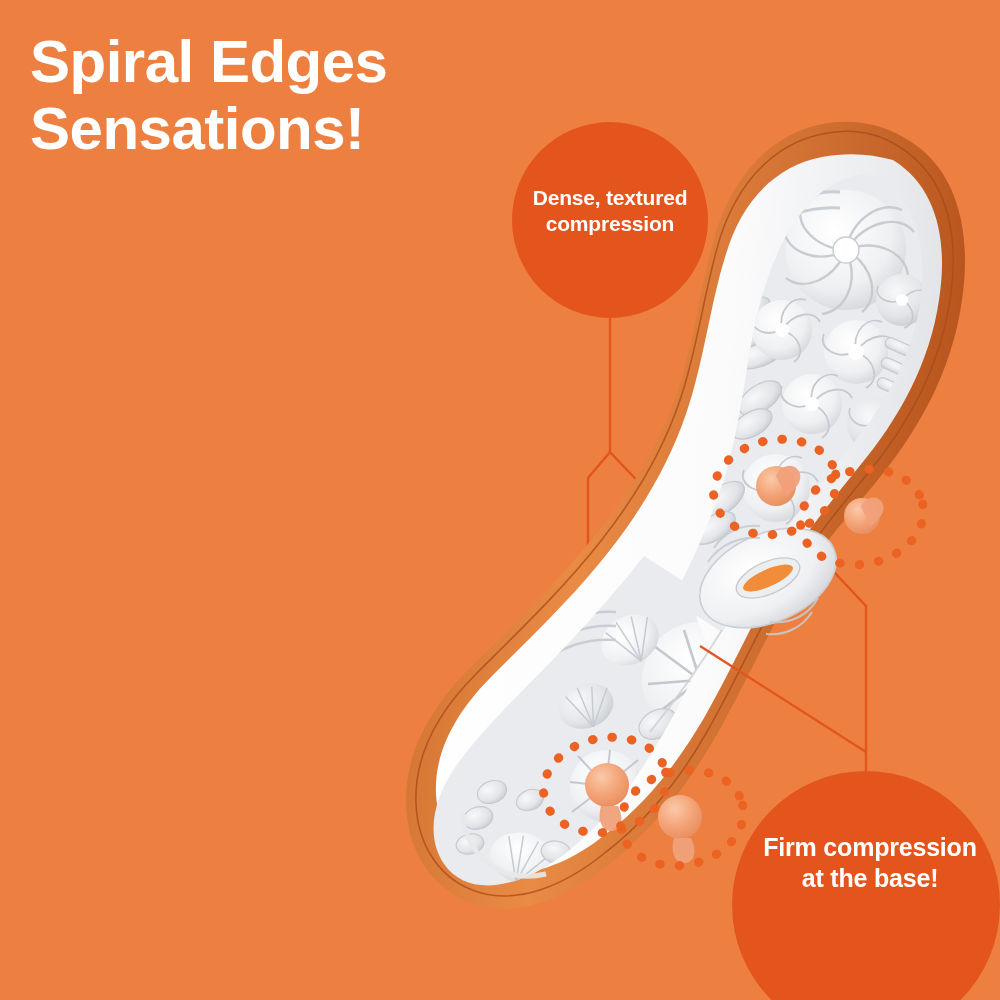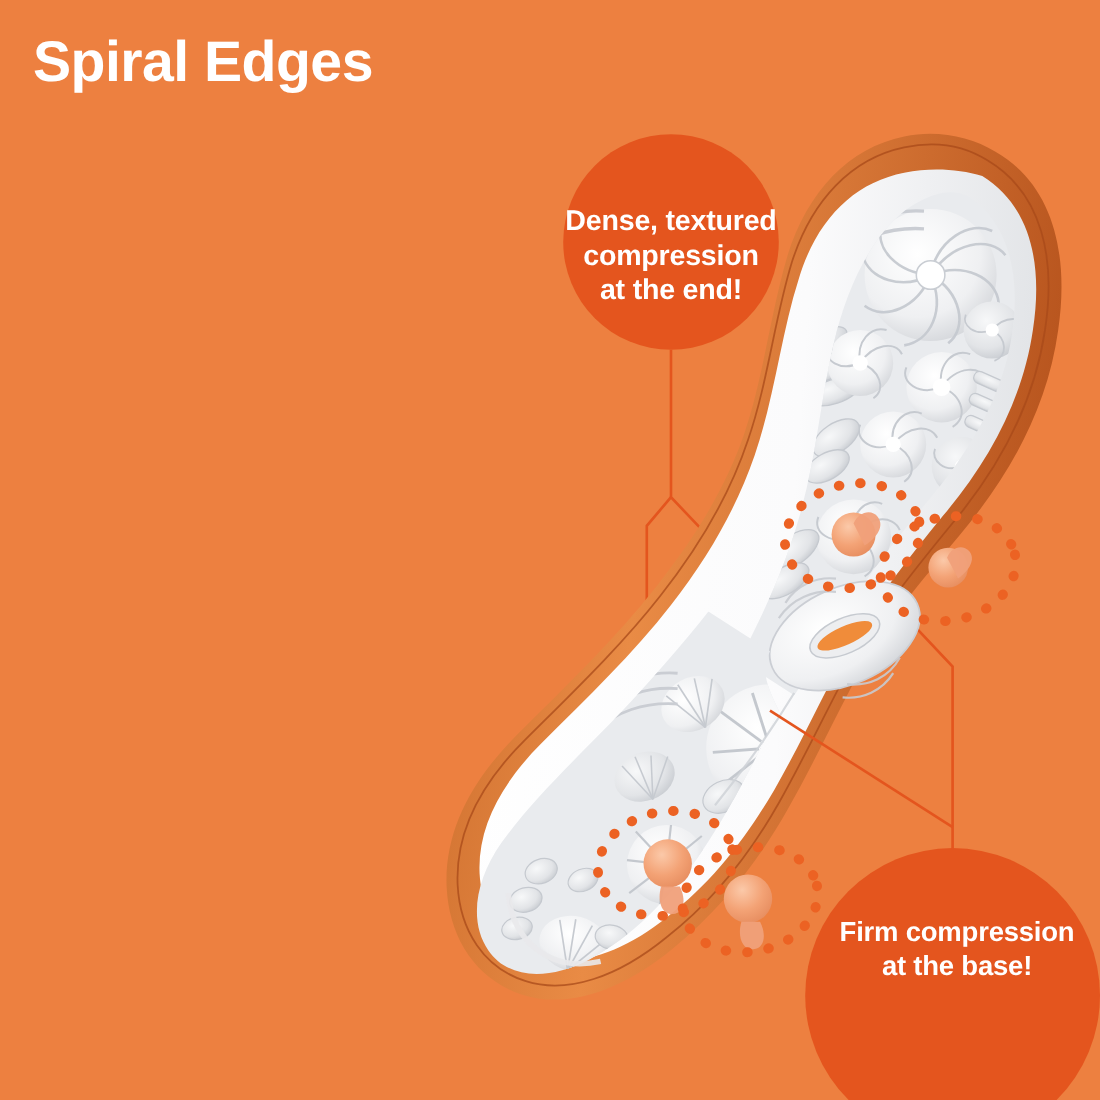--- a/index.html
+++ b/index.html
@@ -6,30 +6,30 @@
   body{
     width:1000px;height:1000px;overflow:hidden;
     font-family:"Liberation Sans","DejaVu Sans",sans-serif;
     background:#ED8040;position:relative;
   }
   #stage{position:absolute;inset:0;width:1000px;height:1000px;}
   #stage svg{display:block;width:1000px;height:1000px;}
 
   .headline{
     position:absolute;left:30px;top:28px;width:470px;
-    color:#FFFFFF;font-weight:bold;font-size:52px;line-height:1.12;
+    color:#FFFFFF;font-weight:bold;font-size:60px;line-height:1.12;
     letter-spacing:-0.5px;
   }
   .headline div{white-space:nowrap;}
 
   .callout-text{
     position:absolute;color:#FFFFFF;font-weight:bold;text-align:center;
     line-height:1.22;letter-spacing:-0.2px;pointer-events:none;
   }
-  #callout-text-1{left:485px;top:185px;width:250px;font-size:26px;}
+  #callout-text-1{left:485px;top:185px;width:250px;font-size:21px;}
   #callout-text-2{left:735px;top:832px;width:270px;font-size:25px;}
 </style>
 </head>
 <body>
 
 <div id="stage">
 <svg viewBox="0 0 1000 1000" xmlns="http://www.w3.org/2000/svg">
   <defs>
 
     <linearGradient id="gWhite" x1="0" y1="0" x2="1" y2="0.25">
@@ -440,24 +440,24 @@
     <ellipse cx="605" cy="785" rx="62" ry="47" transform="rotate(-12 605 785)" fill="none" stroke="#EC6223" stroke-width="9" stroke-linecap="round" stroke-dasharray="0.6 19"></ellipse>
     <ellipse cx="682" cy="818" rx="62" ry="47" transform="rotate(-12 682 818)" fill="none" stroke="#EC6223" stroke-width="9" stroke-linecap="round" stroke-dasharray="0.6 19"></ellipse>
   </g>
 
   <polyline points="700,646 866,752" fill="none" stroke="#E4551E" stroke-width="2.4"></polyline>
 </svg>
 </div>
 
 <div class="headline">
   <div>Spiral Edges</div>
+  <div>Sensations!</div>
 </div>
 
 <div class="callout-text" id="callout-text-1">
   <div>Dense, textured</div>
   <div>compression</div>
-  <div>at the end!</div>
 </div>
 
 <div class="callout-text" id="callout-text-2">
   <div>Firm compression</div>
   <div>at the base!</div>
 </div>
 
 </body></html>

